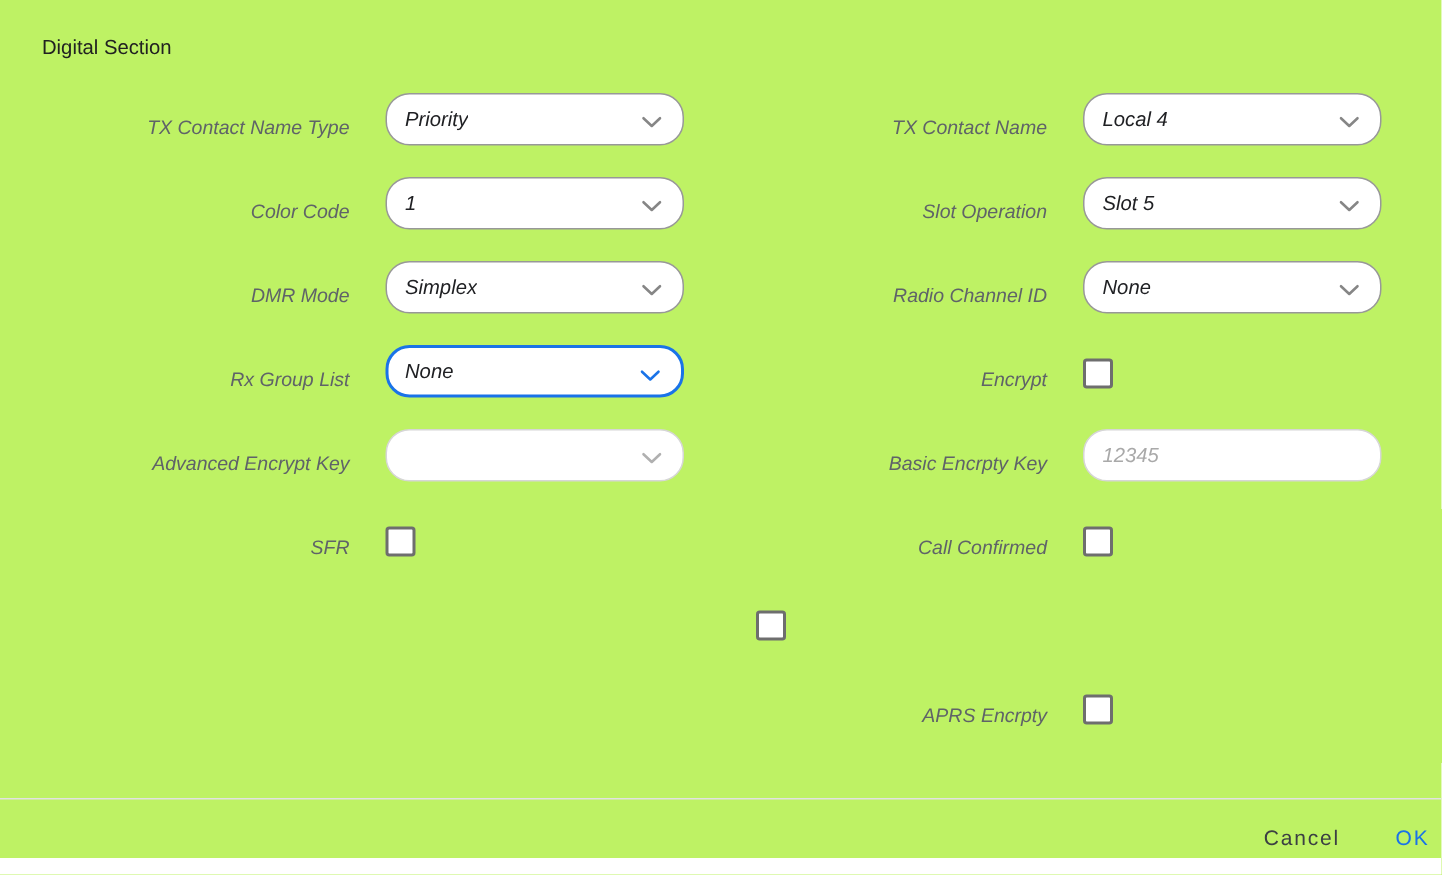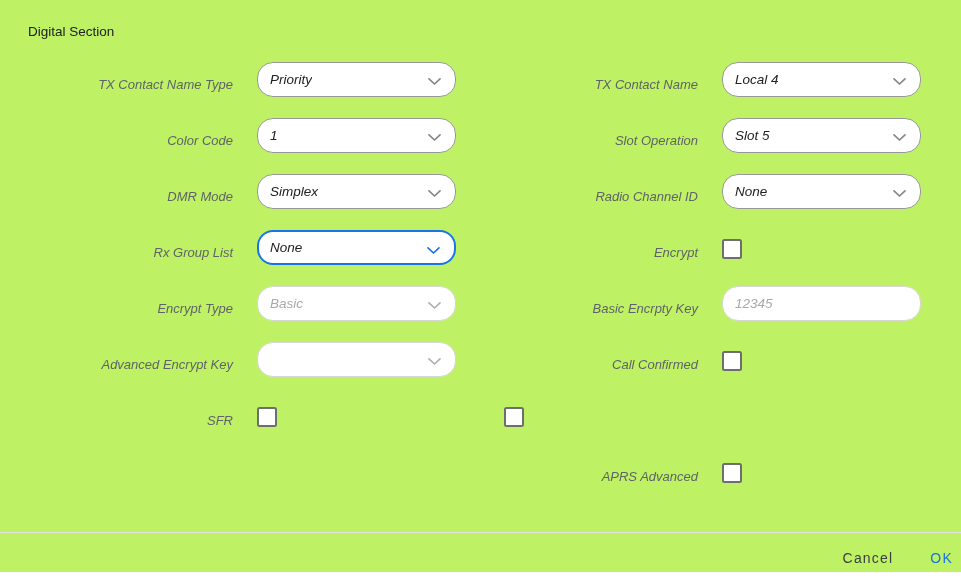--- a/index.html
+++ b/index.html
@@ -96,31 +96,20 @@
         <div class="ctrl">
           <div class="select focused">
             <span class="sel-val">None</span>
             <svg class="chev" width="15" height="9" viewBox="0 0 15 9">
               <path d="M2 1.8 L7.5 7 L13 1.8"></path>
             </svg>
           </div>
         </div>
       </div>
       <div class="row">
-        <div class="lbl">Encrypt Type</div>
-        <div class="ctrl">
-          <div class="select disabled">
-            <span class="sel-val">Basic</span>
-            <svg class="chev" width="15" height="9" viewBox="0 0 15 9">
-              <path d="M2 1.8 L7.5 7 L13 1.8"></path>
-            </svg>
-          </div>
-        </div>
-      </div>
-      <div class="row">
         <div class="lbl">Advanced Encrypt Key</div>
         <div class="ctrl">
           <div class="select disabled">
             <span class="sel-val"></span>
             <svg class="chev" width="15" height="9" viewBox="0 0 15 9">
               <path d="M2 1.8 L7.5 7 L13 1.8"></path>
             </svg>
           </div>
         </div>
       </div>
@@ -184,21 +173,21 @@
         <div class="ctrl">
           <div class="checkbox" role="checkbox" aria-checked="false"></div>
         </div>
       </div>
       <div class="row">
         <div class="ctrl">
           <div class="checkbox" role="checkbox" aria-checked="false"></div>
         </div>
       </div>
       <div class="row">
-        <div class="lbl">APRS Advanced</div>
+        <div class="lbl">APRS Encrpty</div>
         <div class="ctrl">
           <div class="checkbox" role="checkbox" aria-checked="false"></div>
         </div>
       </div>
     </div>
   <div class="footer-divider"></div>
   <div class="footer">
     <button class="btn cancel">Cancel</button>
     <button class="btn ok">OK</button>
   </div>

